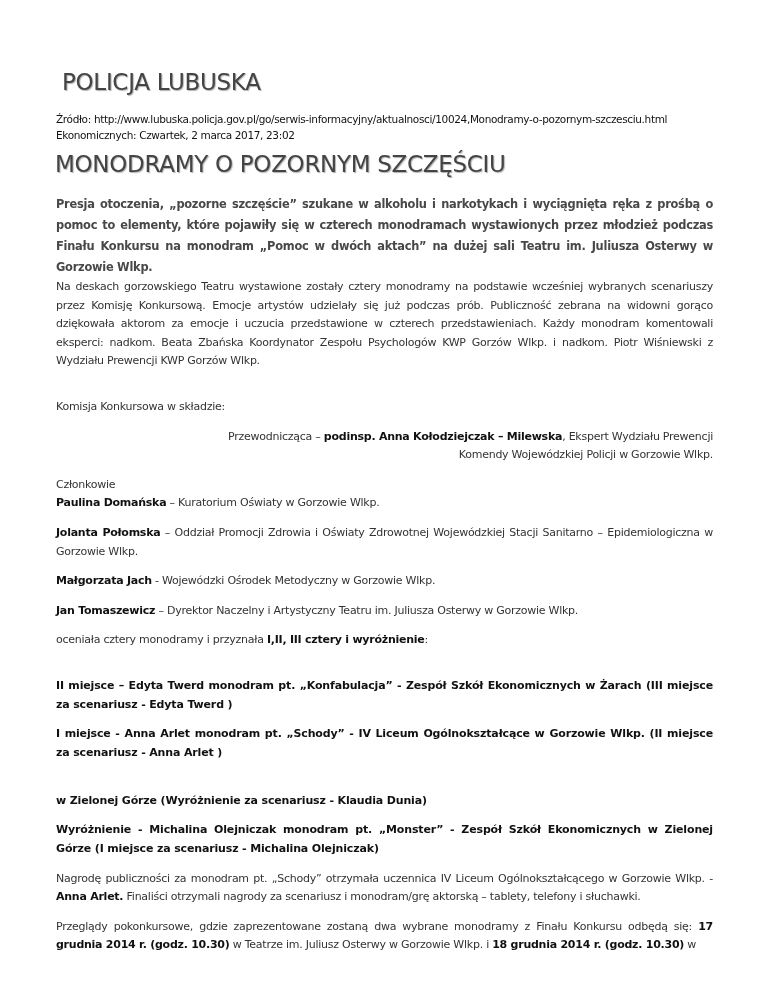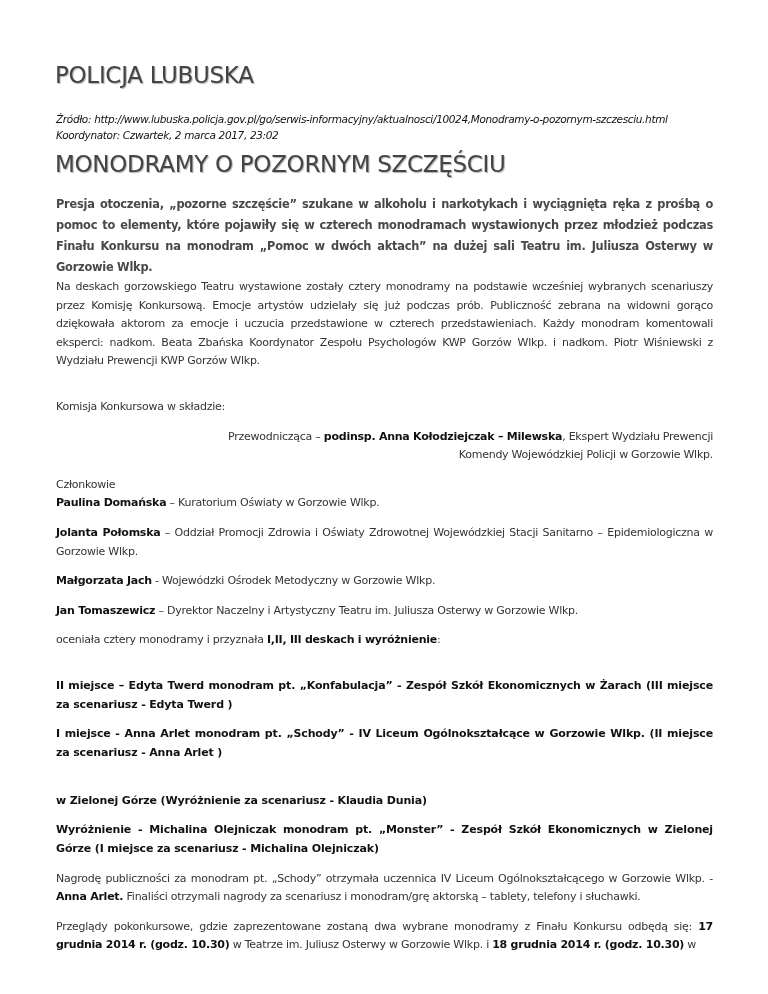--- a/index.html
+++ b/index.html
@@ -7,27 +7,26 @@
     width: 768px; height: 994px; overflow: hidden;
     font-family: "DejaVu Sans", sans-serif;
     color: #222222;
   }
   .page { position: relative; padding: 0 56px 0 56px; }
   .site-title {
     position: absolute; left: 55px; top: 62px;
     font-family: "DejaVu Sans", sans-serif;
     font-size: 23px; font-weight: normal; color: #444444;
     text-shadow: 1px 1px 1px #b0b0b0;
-    letter-spacing: -0.3px; margin: 0;
+    letter-spacing: -0.3px; margin: 7px;
   }
   .meta {
     position: absolute; left: 56px; top: 111px;
     font-size: 10.5px; line-height: 16px; color: #111111;
     letter-spacing: -0.35px;
-    font-style: italic;
   }
   .article-title {
     position: absolute; left: 55px; top: 151px;
     font-size: 23px; font-weight: normal; color: #444444;
     text-shadow: 1px 1px 1px #b0b0b0;
     letter-spacing: -0.3px; margin: 0;
   }
   .content {
     position: absolute; left: 56px; top: 194px; width: 657px;
     font-size: 11px; line-height: 18.6px; color: #333333;
@@ -49,21 +48,21 @@
 
 <div class="page">
   <h1 class="site-title">POLICJA LUBUSKA</h1>
 
   <div class="meta">
     <div>
       <span>Źródło:</span>
       <span>http://www.lubuska.policja.gov.pl/go/serwis-informacyjny/aktualnosci/10024,Monodramy-o-pozornym-szczesciu.html</span>
     </div>
     <div>
-      <span>Koordynator:</span>
+      <span>Ekonomicznych:</span>
       <span>Czwartek, 2 marca 2017, 23:02</span>
     </div>
   </div>
 
   <h2 class="article-title">MONODRAMY O POZORNYM SZCZĘŚCIU</h2>
 
   <div class="content">
     <p class="lead">Presja otoczenia, „pozorne szczęście” szukane w alkoholu i narkotykach i wyciągnięta ręka z prośbą o pomoc to elementy, które pojawiły się w czterech monodramach wystawionych przez młodzież podczas Finału Konkursu na monodram „Pomoc w dwóch aktach” na dużej sali Teatru im. Juliusza Osterwy w Gorzowie Wlkp.</p>
 
     <p class="p-intro">Na deskach gorzowskiego Teatru wystawione zostały cztery monodramy na podstawie wcześniej wybranych scenariuszy przez Komisję Konkursową. Emocje artystów udzielały się już podczas prób. Publiczność zebrana na widowni gorąco dziękowała aktorom za emocje i uczucia przedstawione w czterech przedstawieniach. Każdy monodram komentowali eksperci: nadkom. Beata Zbańska Koordynator Zespołu Psychologów KWP Gorzów Wlkp. i nadkom. Piotr Wiśniewski z Wydziału Prewencji KWP Gorzów Wlkp.</p>
@@ -83,21 +82,21 @@
       <b>Jolanta Połomska</b><span> – Oddział Promocji Zdrowia i Oświaty Zdrowotnej  Wojewódzkiej Stacji Sanitarno – Epidemiologiczna w Gorzowie Wlkp.</span>
     </p>
     <p class="gap">
       <b>Małgorzata Jach</b><span> - Wojewódzki Ośrodek Metodyczny w Gorzowie Wlkp.</span>
     </p>
     <p class="gap">
       <b>Jan Tomaszewicz</b><span> – Dyrektor Naczelny i Artystyczny Teatru im. Juliusza Osterwy w Gorzowie Wlkp.</span>
     </p>
 
     <p class="gap-lg">
-      <span>oceniała  cztery monodramy i przyznała </span><b>I,II, III deskach i wyróżnienie</b><span>:</span>
+      <span>oceniała  cztery monodramy i przyznała </span><b>I,II, III cztery i wyróżnienie</b><span>:</span>
     </p>
 
     <p class="award gap">II miejsce – Edyta Twerd monodram pt. „Konfabulacja” - Zespół Szkół Ekonomicznych w Żarach (III miejsce za scenariusz - Edyta Twerd )</p>
     <p class="award gap">I miejsce - Anna Arlet  monodram pt. „Schody” - IV Liceum Ogólnokształcące w Gorzowie Wlkp. (II miejsce za scenariusz - Anna Arlet )</p>
     <p class="award gap" style="text-align:left">
       <br>
       <span>w Zielonej Górze (Wyróżnienie za scenariusz - Klaudia Dunia)</span>
     </p>
     <p class="award gap">Wyróżnienie - Michalina Olejniczak monodram pt. „Monster” - Zespół Szkół Ekonomicznych w Zielonej Górze (I miejsce za scenariusz - Michalina Olejniczak)</p>
 

